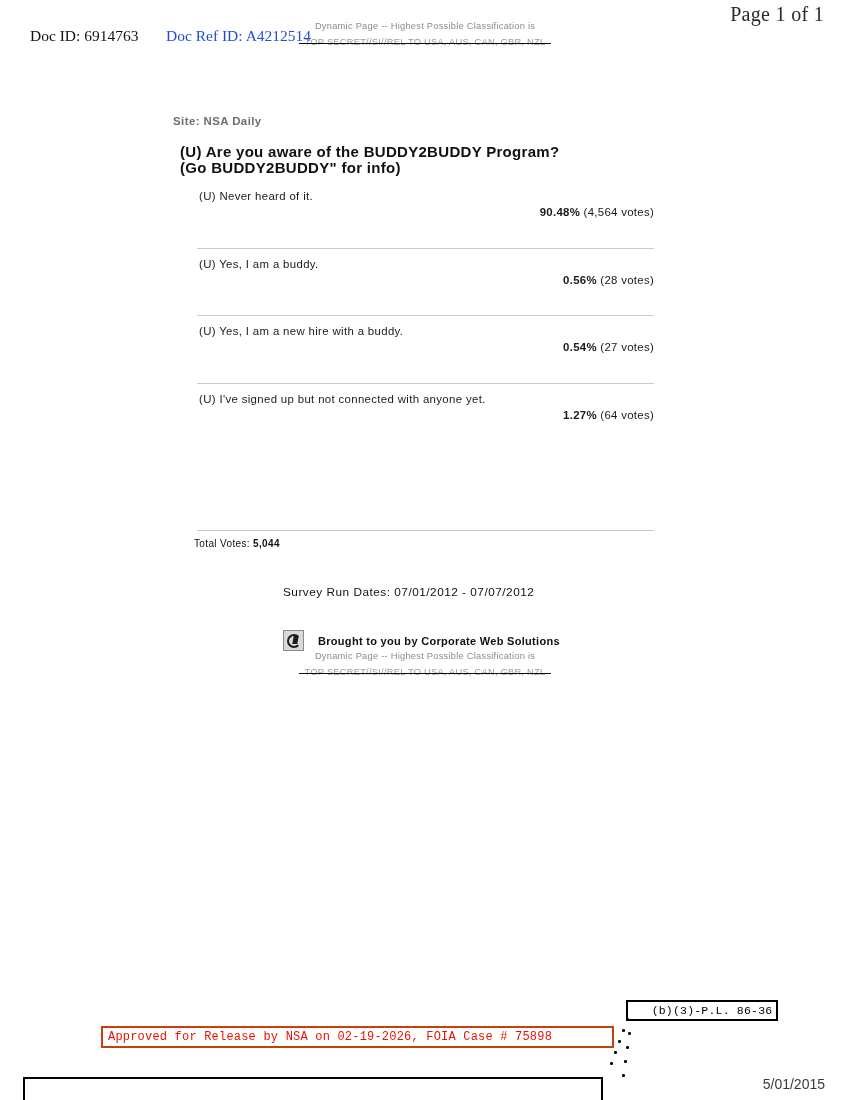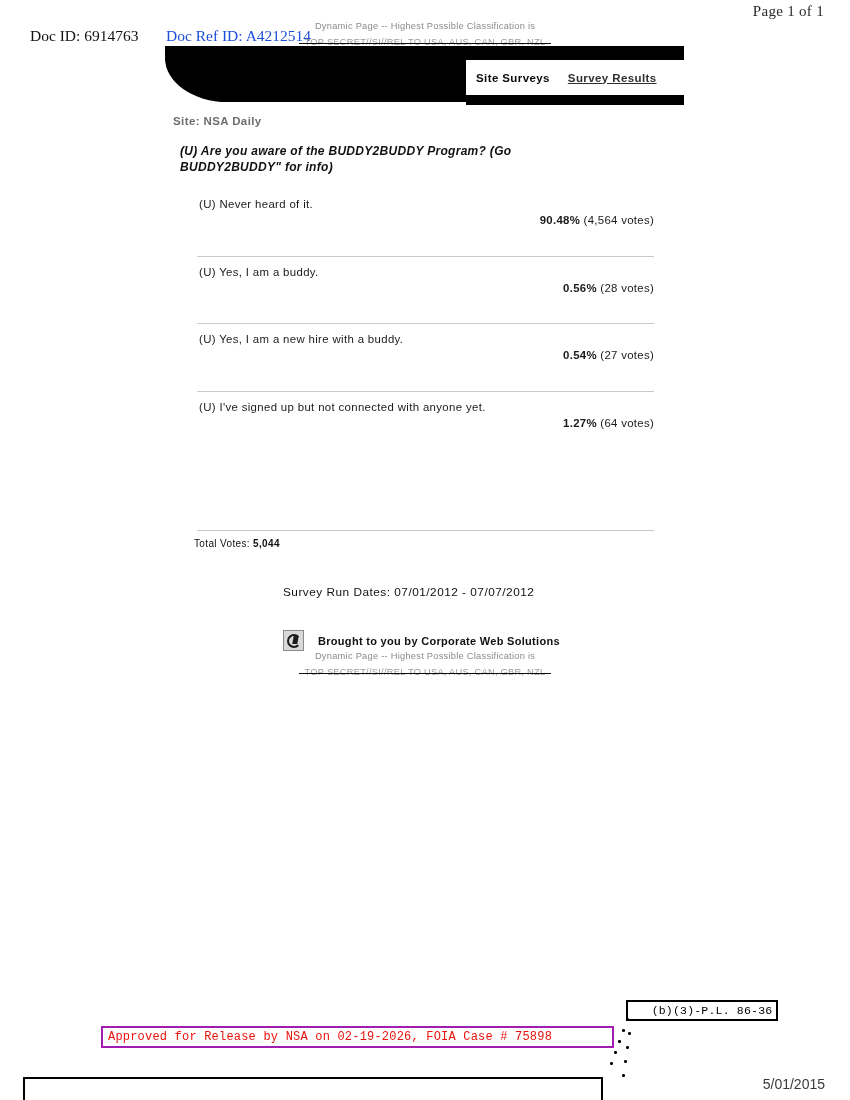--- a/index.html
+++ b/index.html
@@ -20,21 +20,21 @@
     background: #ffffff;
     overflow: hidden;
   }
 
   
   .page-counter {
     position: absolute;
     top: 3px;
     right: 26px;
     font-family: "Liberation Serif", serif;
-    font-size: 15px;
+    font-size: 20px;
     color: #2a2a2a;
     letter-spacing: 0.3px;
   }
   .doc-id {
     position: absolute;
     top: 27px;
     left: 30px;
     font-family: "Liberation Serif", serif;
     font-size: 15.5px;
     color: #111111;
@@ -165,31 +165,30 @@
     font-size: 11.5px;
     font-weight: bold;
     color: #6e6e6e;
     letter-spacing: 0.4px;
   }
   .question {
     position: absolute;
     top: 144px;
     left: 180px;
     width: 400px;
-    font-size: 12px;
+    font-size: 15px;
     font-weight: bold;
     color: #111111;
     line-height: 15.5px;
     letter-spacing: 0.3px;
-    font-style: italic;
   }
 
   .answers {
     position: absolute;
-    top: 188px;
+    top: 180px;
     left: 197px;
     width: 457px;
     text-decoration: underline;
   }
   .answer-row {
     position: relative;
     height: 67.5px;
   }
   .answer-row .divider {
     position: absolute;
@@ -296,21 +295,21 @@
     padding-left: 9px;
   }
 
   
   .release-stamp {
     position: absolute;
     top: 1026px;
     left: 101px;
     width: 513px;
     height: 22px;
-    border: 2px solid #a21caf;
+    border: 2px solid #c2410c;
     box-sizing: border-box;
     display: flex;
     align-items: center;
     padding-left: 5px;
   }
   .release-stamp span {
     font-family: "Liberation Mono", monospace;
     font-size: 12px;
     color: #e8120c;
     letter-spacing: 0.2px;
@@ -374,29 +373,20 @@
 
   <div class="page-counter">Page 1 of 1</div>
   <div class="doc-id">Doc ID: 6914763</div>
   <div class="doc-ref-id">Doc Ref ID: A4212514</div>
 
   <div class="banner banner-top">
     <div class="line1">Dynamic Page -- Highest Possible Classification is</div>
     <div class="line2">TOP SECRET//SI//REL TO USA, AUS, CAN, GBR, NZL</div>
   </div>
 
-  <div class="navwrap">
-    <div class="nav-black-top"></div>
-    <div class="nav-redaction-left"></div>
-    <div class="nav-tabs-strip">
-      <div class="tab">Site Surveys</div>
-      <div class="tab underlined">Survey Results</div>
-    </div>
-    <div class="nav-black-bottom"></div>
-  </div>
 
   <div class="site-label">Site: NSA Daily</div>
   <div class="question">(U) Are you aware of the BUDDY2BUDDY Program? (Go BUDDY2BUDDY" for info)</div>
 
   <div class="answers">
     <div class="answer-row first">
 
       <div class="answer-text">(U) Never heard of it.</div>
       <div class="answer-stats">
         <span class="pct">90.48%</span>

